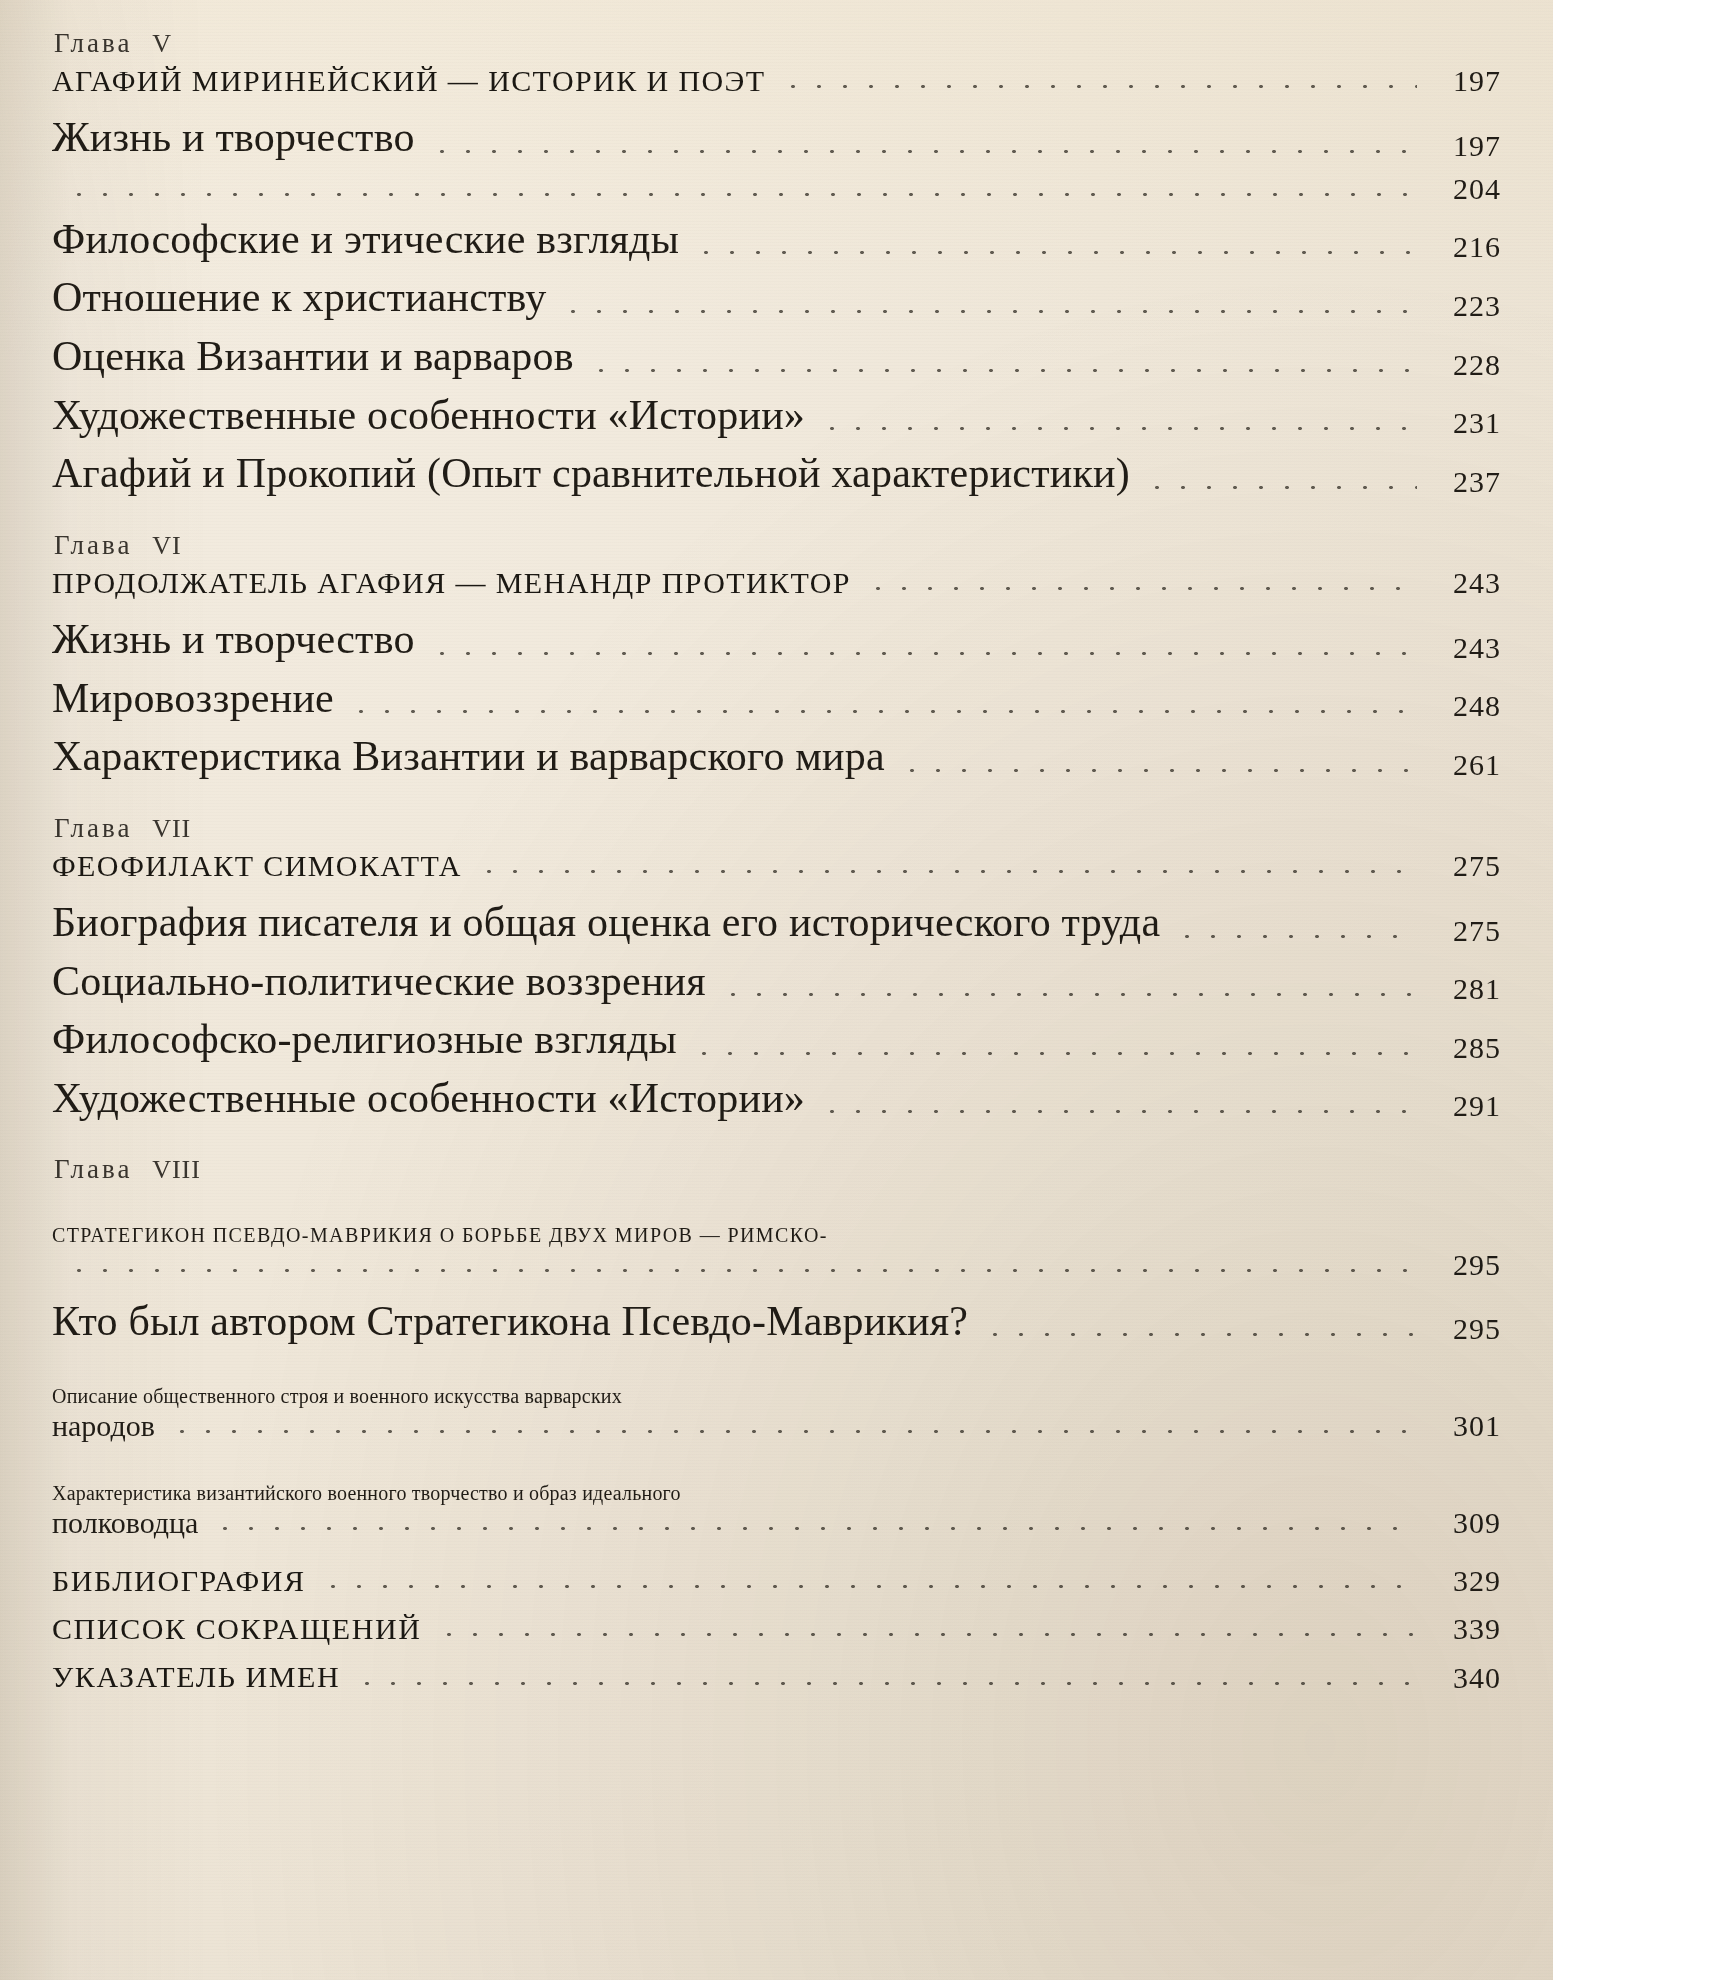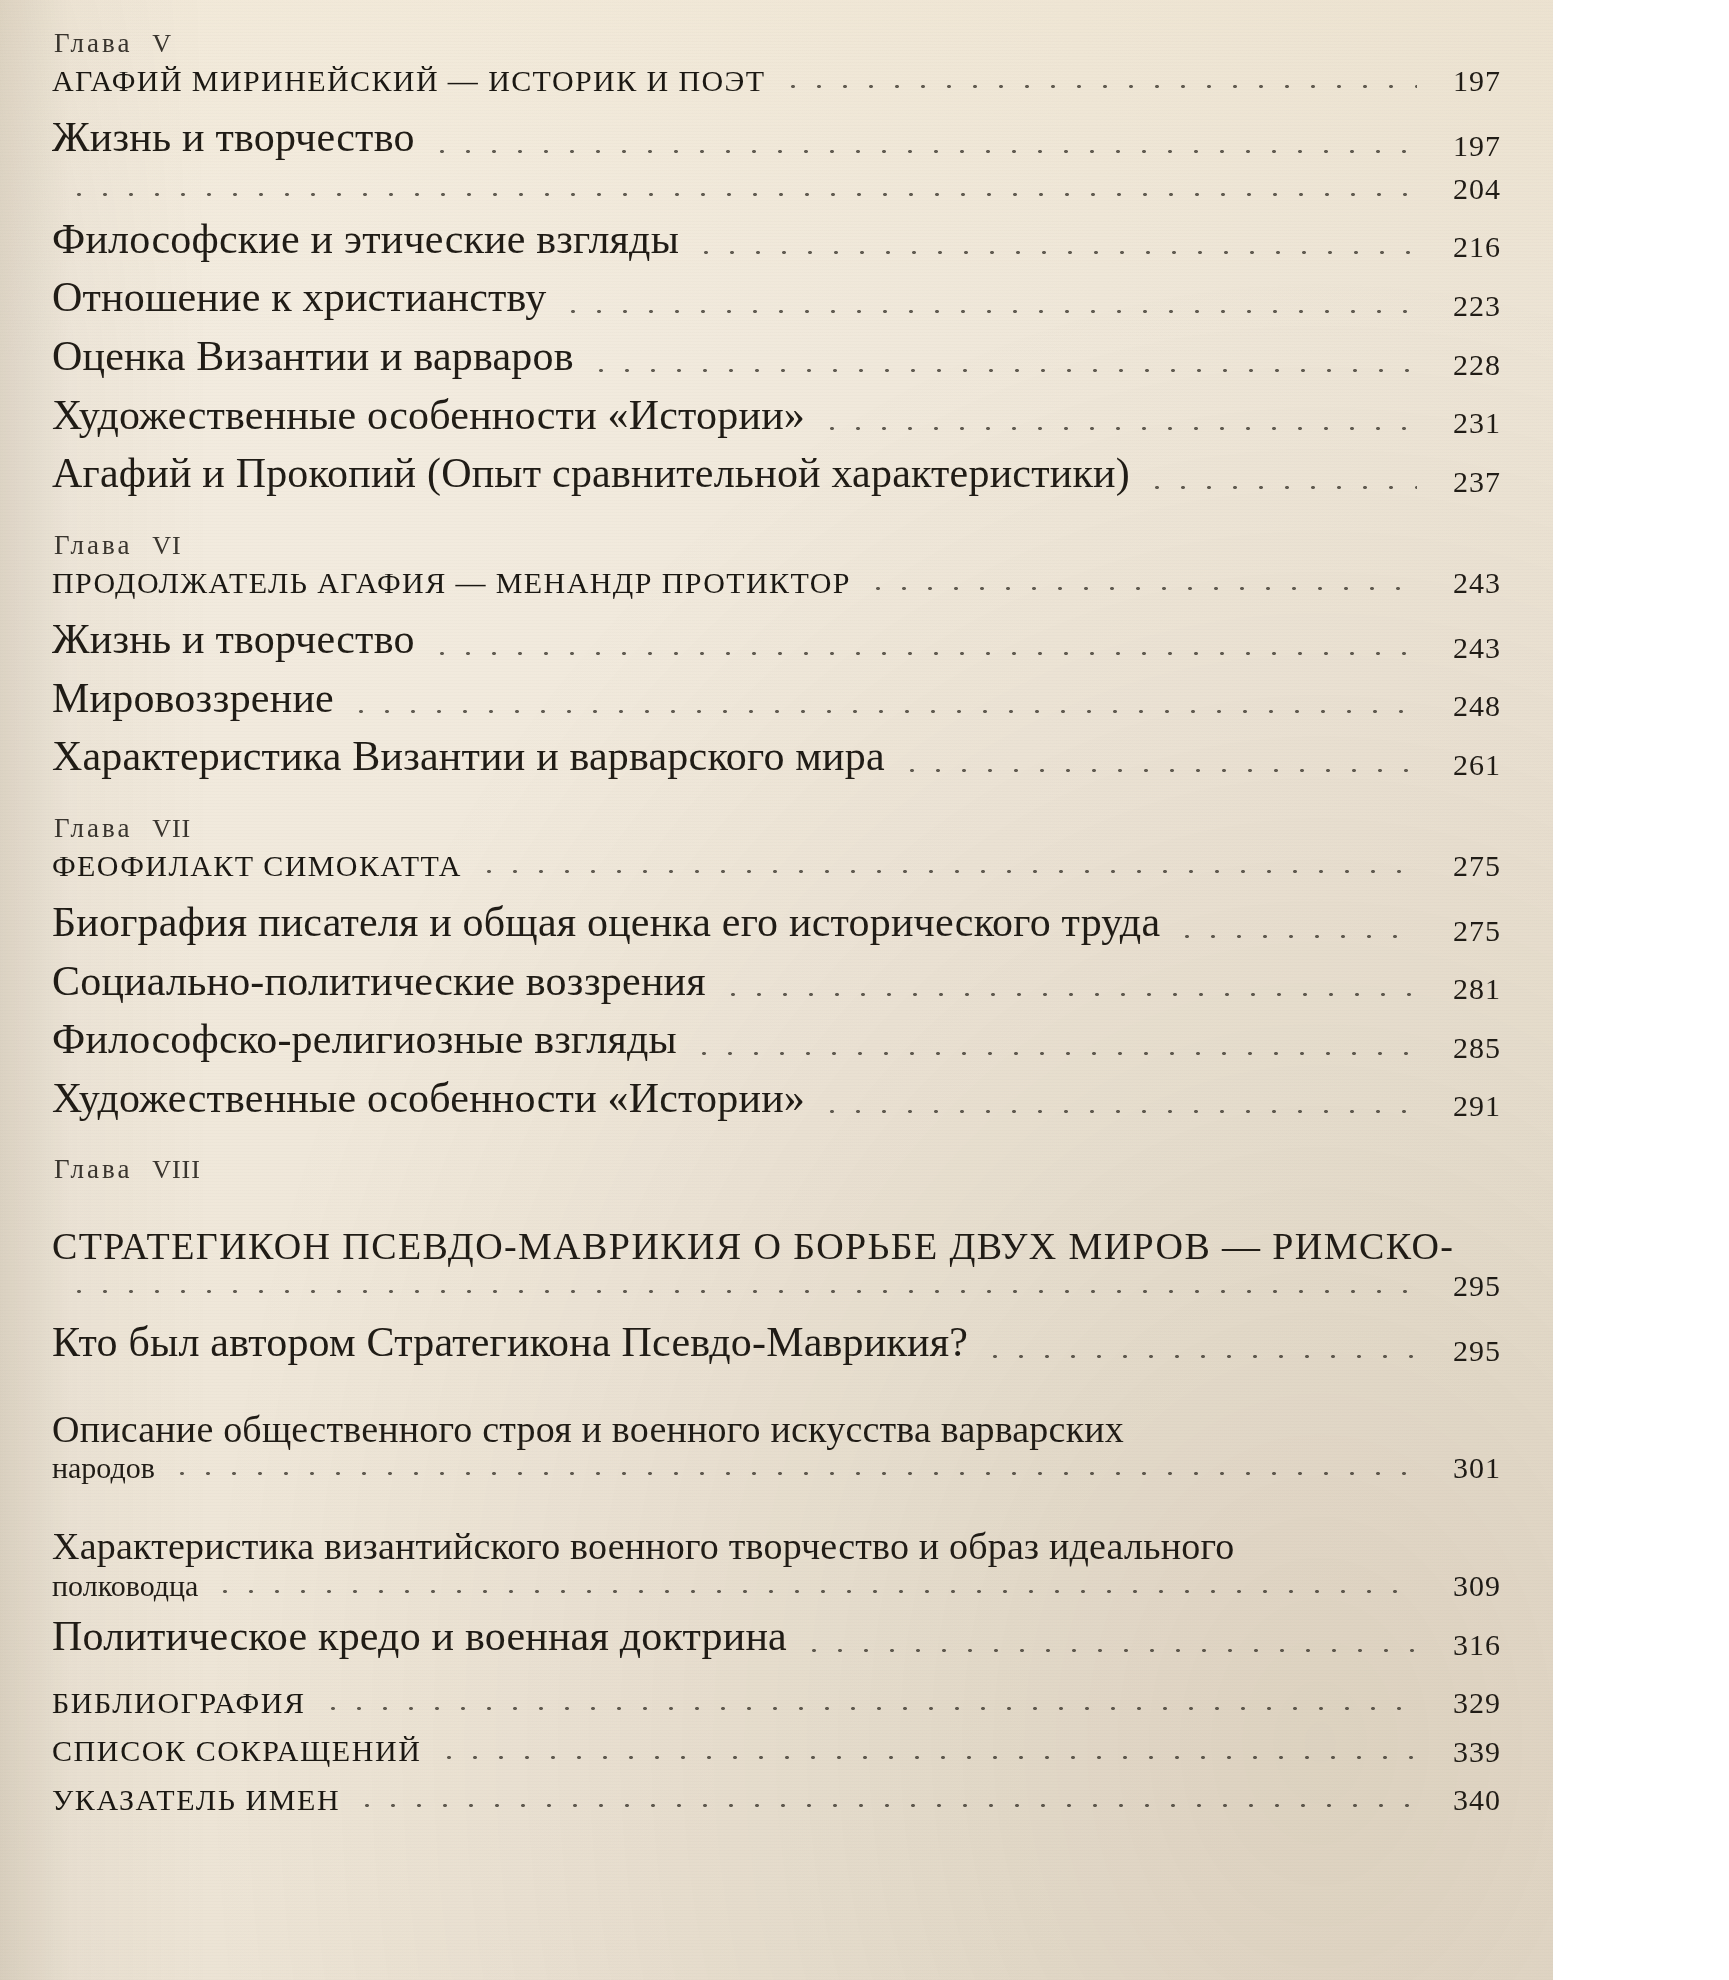--- a/index.html
+++ b/index.html
@@ -114,21 +114,21 @@
   .entry.sub .txt {
     font-size: 42px;
     letter-spacing: 0.2px;
   }
 
   
   .entry-wrap {
     margin: 0 0 9px 0;
   }
   .entry-wrap .line1 {
-    font-size: 38px;
+    font-size: 20px;
     line-height: 1.18;
     letter-spacing: 0.2px;
     color: #201c16;
     white-space: nowrap;
     margin-top: 39px;
   }
   .entry-wrap .line2 {
     display: flex;
     align-items: flex-end;
     width: 100%;
@@ -332,25 +332,20 @@
 
       <div class="entry-wrap">
         <div class="line1">Характеристика византийского военного творчество и образ идеального</div>
         <div class="line2">
           <span class="txt">полководца</span>
           <span class="leaders"></span>
           <span class="pg">309</span>
         </div>
       </div>
 
-      <div class="entry sub">
-        <span class="txt">Политическое кредо и военная доктрина</span>
-        <span class="leaders"></span>
-        <span class="pg">316</span>
-      </div>
     </div>
 
     <div class="gap-md"></div>
 
     <div class="back-list">
       <div class="entry major">
         <span class="txt">БИБЛИОГРАФИЯ</span>
         <span class="leaders"></span>
         <span class="pg">329</span>
       </div>

